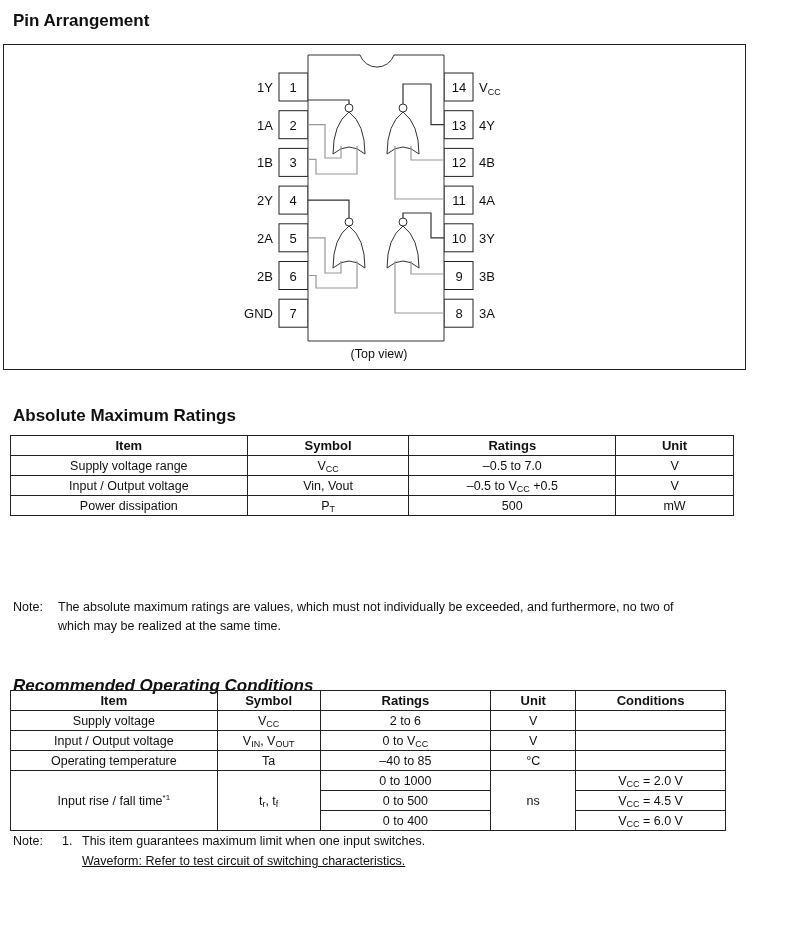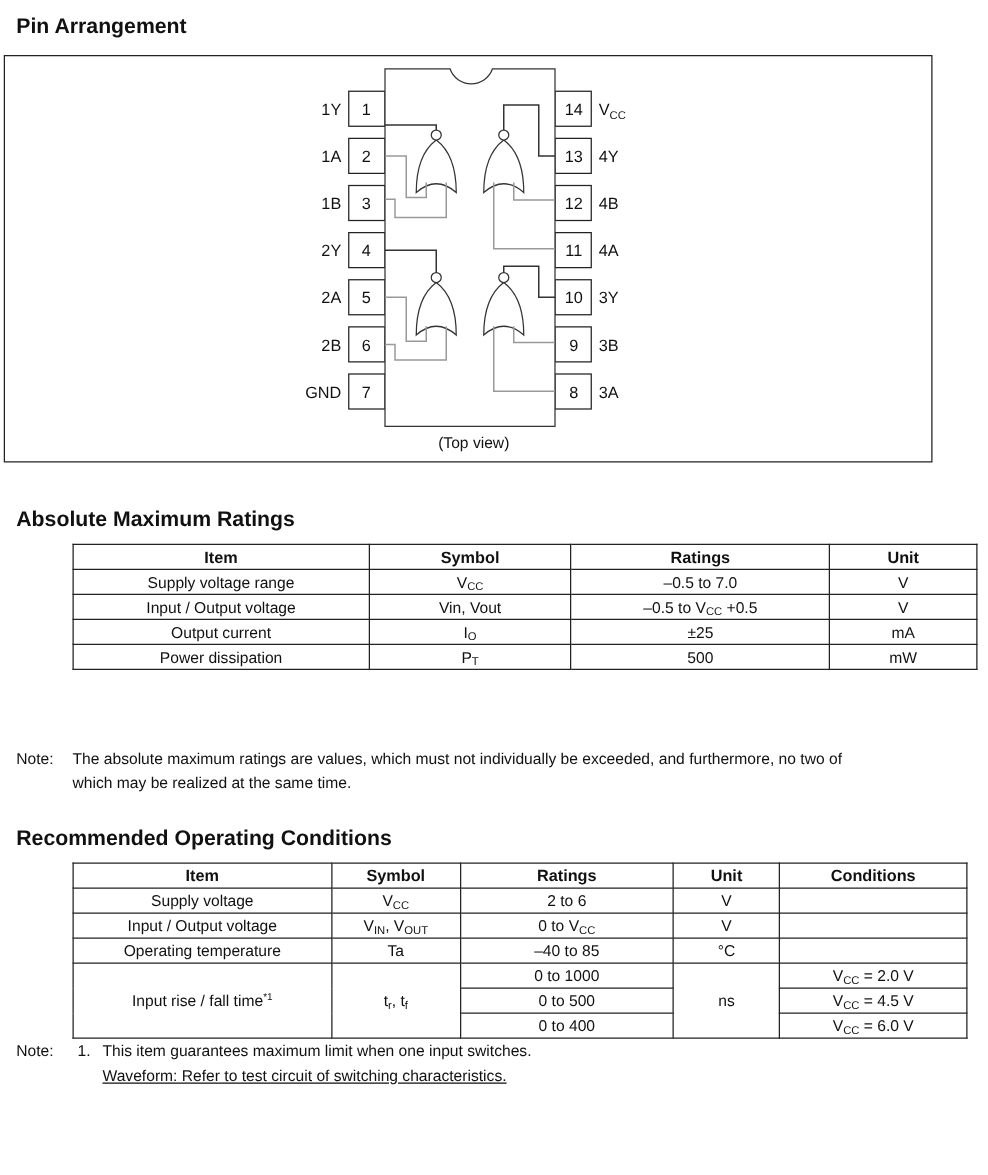--- a/index.html
+++ b/index.html
@@ -2,21 +2,21 @@
 <html><head>
 <meta charset="utf-8">
 <style>
   html, body { margin: 0; padding: 0; background: #ffffff; }
   body { width: 790px; height: 940px; position: relative; overflow: hidden;
          font-family: "Liberation Sans", sans-serif; color: #111; }
   .h { position: absolute; left: 13px; font-weight: bold; font-size: 17px; margin: 0; }
   .frame { position: absolute; left: 3px; top: 44px; width: 743px; height: 326px;
            border: 1px solid #222; box-sizing: border-box; }
   svg text { font-family: "Liberation Sans", sans-serif; }
-  table { position: absolute; border-collapse: collapse; font-size: 12.5px; margin-left: 48px; }
+  table { position: absolute; border-collapse: collapse; font-size: 12.5px; }
   td, th { border: 1px solid #222; padding: 0 2px; height: 19px; line-height: 18px; }
   th { font-weight: bold; text-align: center; font-size: 13px; }
   .c { text-align: center; }
   .l { text-align: center; }
   sub { font-size: 9px; vertical-align: -2px; line-height: 0; }
   sup { font-size: 8px; line-height: 0; }
   .note { position: absolute; font-size: 12.5px; line-height: 19px; }
 </style>
 </head>
 <body>
@@ -130,39 +130,33 @@
         <td class="c">–0.5 to 7.0</td>
         <td class="c">V</td>
       </tr>
       <tr>
         <td class="l">Input / Output voltage</td>
         <td class="c">Vin, Vout</td>
         <td class="c">–0.5 to V<sub>CC</sub> +0.5</td>
         <td class="c">V</td>
       </tr>
       <tr>
-        <td class="l">Output current</td>
-        <td class="c">I<sub>O</sub></td>
-        <td class="c">±25</td>
-        <td class="c">mA</td>
-      </tr>
-      <tr>
         <td class="l">Power dissipation</td>
         <td class="c">P<sub>T</sub></td>
         <td class="c">500</td>
         <td class="c">mW</td>
       </tr>
     </tbody>
 </table>
 
 <div class="note" style="left:13px;top:598px;">Note:</div>
 <div class="note" style="left:58px;top:598px;">The absolute maximum ratings are values, which must not individually be exceeded, and furthermore, no two of</div>
 <div class="note" style="left:58px;top:617px;">which may be realized at the same time.</div>
 
-<h2 class="h" style="top:661px;">Recommended Operating Conditions</h2>
+<h2 class="h" style="top:676px;font-style:italic;">Recommended Operating Conditions</h2>
 
 <table style="left:10px;top:690px;width:716px;">
   <colgroup>
       <col style="width:207px">
       <col style="width:103px">
       <col style="width:171px">
       <col style="width:85px">
       <col style="width:150px">
     </colgroup>
   <thead>

